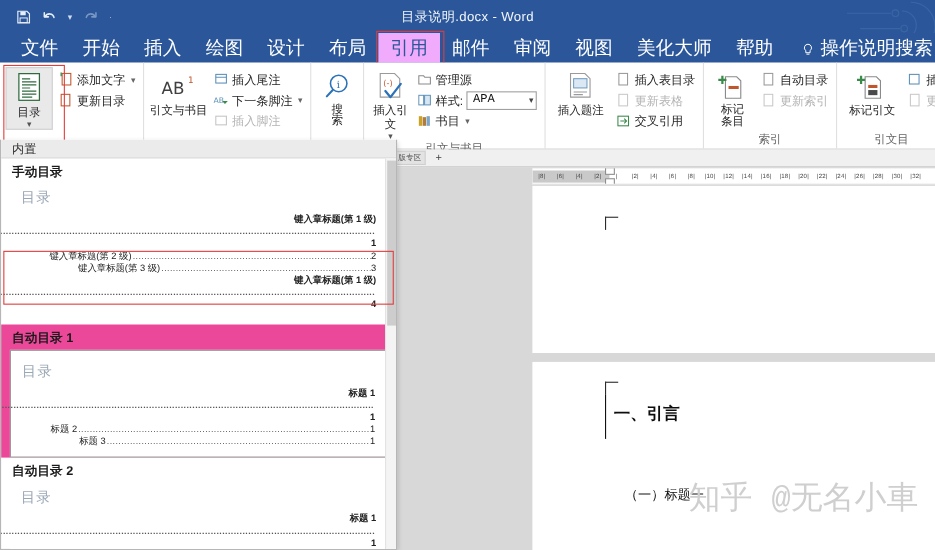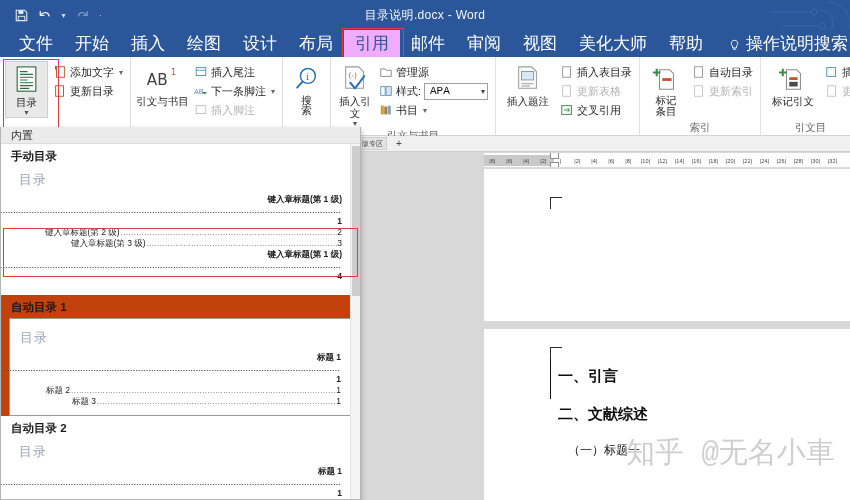--- a/index.html
+++ b/index.html
@@ -95,21 +95,21 @@
 
   
   .gallery {
     position: absolute; left: 0; top: 127px; width: 361px; height: 373px;
     background: #ffffff; border: 1px solid #b6b6b6; border-top: none;
     box-shadow: 1px 2px 5px rgba(0,0,0,.22); overflow: hidden;
   }
   .gal-header { height: 17px; background: #ebebeb; border-bottom: 1px solid #dcdcdc;
                 font-size: 11px; color: #333; padding: 1px 0 0 10px; }
   .gal-item { position: relative; padding: 4px 8px 0 8px; }
-  .gal-item.selected { background: #c2410c; }
+  .gal-item.selected { background: #ec4899; }
   .gal-title { font-size: 11.5px; font-weight: bold; color: #1a1a1a; padding: 1px 0 3px 2px; }
   .toc-preview { background: #ffffff; border: 1px solid #cccccc; padding: 10px 10px 8px 10px; }
   .gal-item.selected .toc-preview { border: 1px solid #9a9a9a; }
   .toc-preview.plain { border: none; padding: 4px 10px 6px 10px; }
   .tp-head { font-size: 13px; color: #9aa7b5; letter-spacing: 1px;
              margin-bottom: 5px; font-family: "DejaVu Sans", sans-serif; }
   .tp-row { display: flex; align-items: flex-end; font-size: 8.5px;
             color: #222; line-height: 11px; white-space: nowrap; }
   .tp-row .lbl { flex: 0 0 auto; }
   .tp-row .dots { flex: 1 1 auto; overflow: hidden; color: #555;
@@ -555,21 +555,20 @@
     <div class="page p1">
       <div class="crop-mark" style="left:66px;top:28px"></div>
     </div>
     <div class="page-gap"></div>
 
     <div class="page p2">
       <div class="crop-mark" style="left:66px;top:18px"></div>
       <div class="cursor-bar" style="left:66px;top:30px;height:40px"></div>
 
       <div class="doc-line doc-h1" style="left:74px;top:38px">一、引言</div>
-      <div class="doc-line doc-h1" style="left:74px;top:76px">二、文献综述</div>
       <div class="doc-line doc-h2" style="left:84px;top:113px">（一）标题一</div>
 
       <div class="watermark" style="left:142px;top:104px">知乎 @无名小車</div>
     </div>
   </div>
 
   <div class="gallery">
     <div class="gal-header">内置</div>
     <div id="gallery-items">
         <div class="gal-item">

